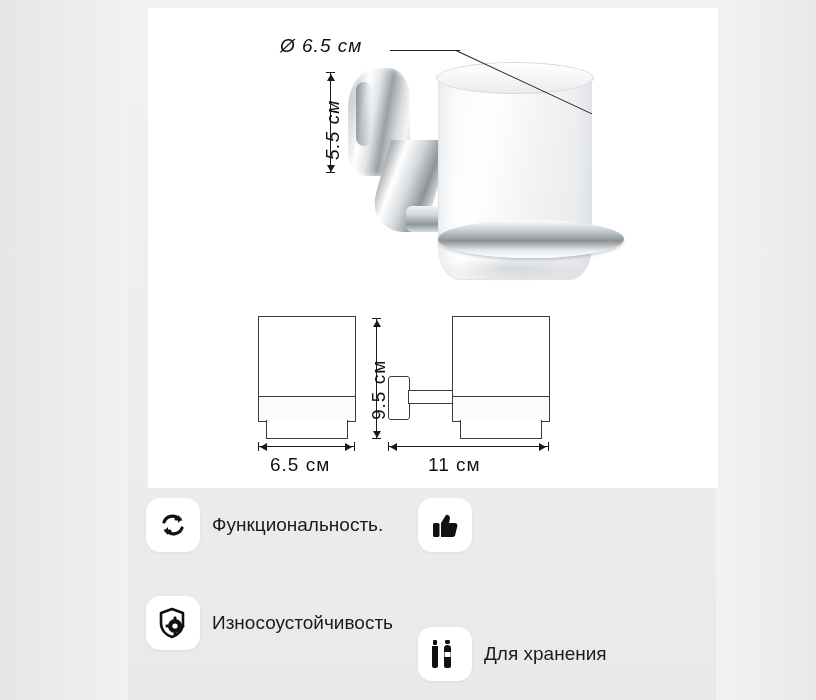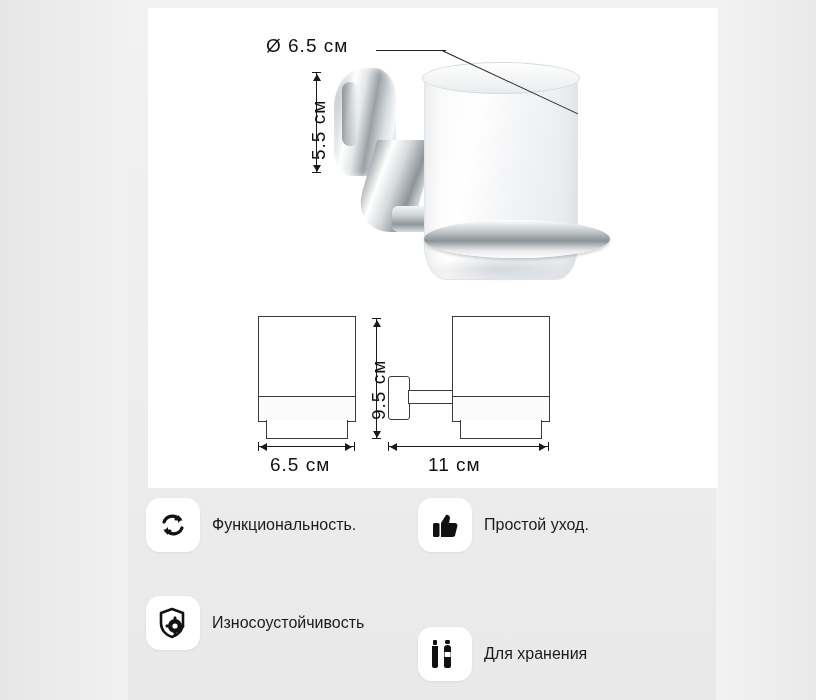--- a/index.html
+++ b/index.html
@@ -45,24 +45,25 @@
     position: absolute;
     left: 128px;
     top: 488px;
     width: 600px;
     height: 206px;
   }
 
   
   .product-top {
     position: absolute;
-    left: 76px;
+    left: 90px;
     top: 12px;
     width: 400px;
     height: 280px;
+    font-style: italic;
   }
   
   .wall-plate {
     position: absolute;
     left: 110px;
     top: 48px;
     width: 62px;
     height: 108px;
     border-radius: 30px 22px 18px 18px / 40px 30px 26px 26px;
     background: linear-gradient(100deg,#8f9598 0%, #c9ced1 12%, #ffffff 28%, #e3e7e9 42%, #9aa1a5 58%, #d8dcde 74%, #f4f6f7 86%, #aab0b4 100%);
@@ -215,21 +216,21 @@
     height: 54px;
     background: #ffffff;
     border-radius: 14px;
     display: flex;
     align-items: center;
     justify-content: center;
     box-shadow: 0 1px 3px rgba(0,0,0,0.06);
     flex: none;
   }
   .feature-text {
-    font-size: 16px;
+    font-size: 19px;
     color: #1b1b1b;
     line-height: 1.15;
     max-width: 240px;
   }
 </style>
 </head>
 <body>
 
 <div class="page">
 
@@ -310,21 +311,20 @@
       <div class="feature-text">Функциональность.</div>
     </div>
 
     <div class="feature" style="left:290px; top:10px;">
       <div class="feature-icon">
         <svg width="32" height="32" viewBox="0 0 32 32" aria-hidden="true">
           <path d="M12 14l5-8a3 3 0 0 1 4 3l-1 5h6a2.5 2.5 0 0 1 2.4 3.1l-2 8A3 3 0 0 1 23.5 28H12z" fill="#111"></path>
           <rect x="4" y="14" width="6.5" height="14" rx="1.6" fill="#111"></rect>
         </svg>
       </div>
-      <div class="feature-text">Простой уход.</div>
     </div>
 
     <div class="feature" style="left:18px; top:108px;text-align:right;">
       <div class="feature-icon">
         <svg width="34" height="34" viewBox="0 0 34 34" aria-hidden="true">
           <path d="M16 3L5 7v10c0 7 5 12 11 14 6-2 11-7 11-14V7z" fill="none" stroke="#111" stroke-width="2.6" stroke-linejoin="round"></path>
           <circle cx="19" cy="20" r="7" fill="#111"></circle>
           <circle cx="19" cy="20" r="2.6" fill="#fff"></circle>
           <g fill="#111">
             <rect x="17.6" y="10.6" width="2.8" height="4" rx="1"></rect>

